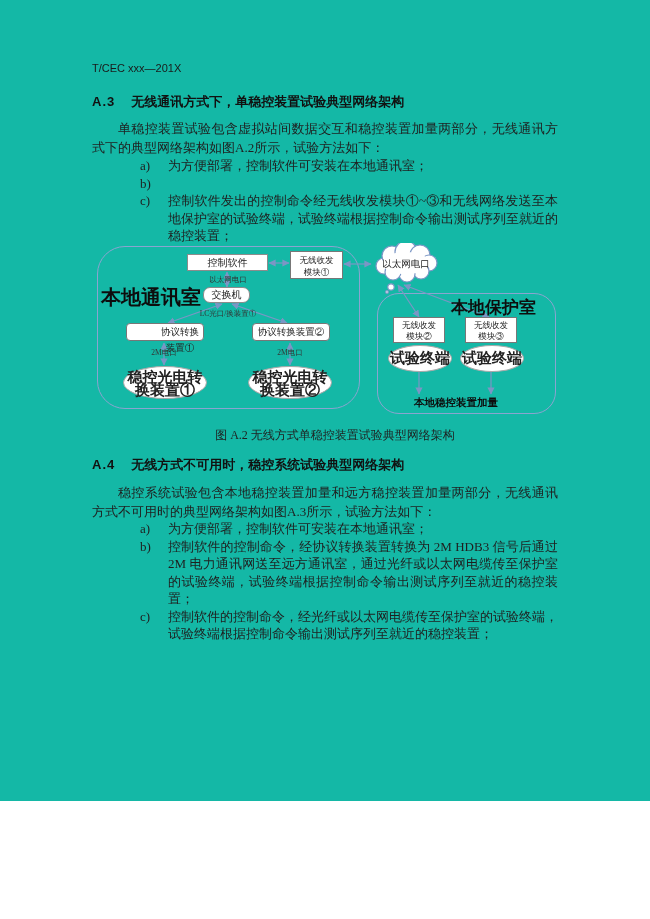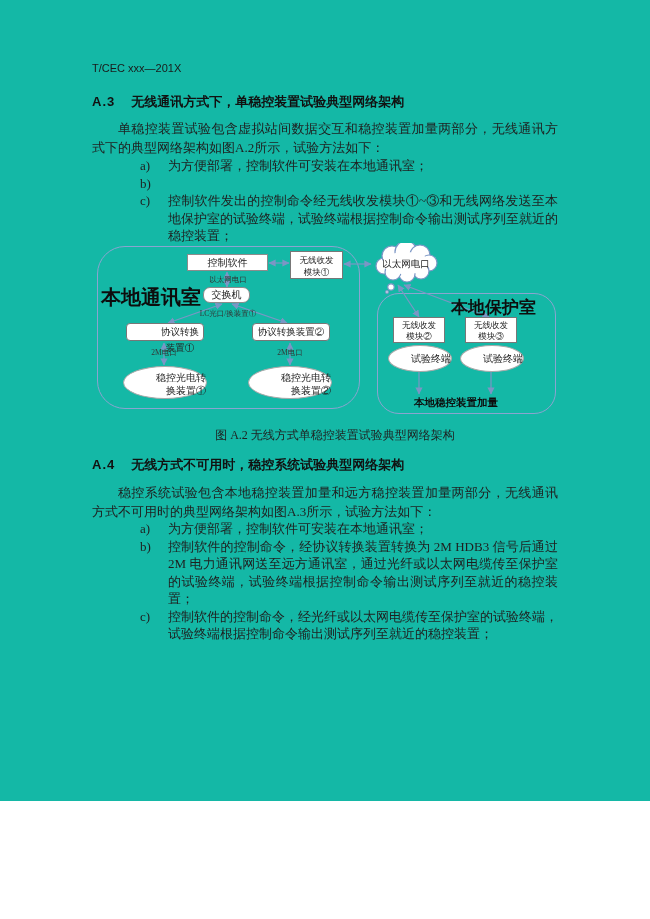--- a/index.html
+++ b/index.html
@@ -54,21 +54,21 @@
   .dbox--ctrl   { left:187px; top:254px; width:81px; height:17px; line-height:15px; font-size:10px; }
   .dbox--switch { left:203px; top:287px; width:47px; height:16px; line-height:14px; font-size:10px; border-radius:7px; }
   .dbox--round  { border:1.2px solid #777; border-radius:0; }
   .dbox--wm1 { left:290px; top:251px; width:53px; height:28px; font-size:8.5px; line-height:12px; padding-top:2px; }
   .dbox--pc1 { left:126px; top:323px; width:78px; height:18px; line-height:16px; border-radius:4px;padding-left:30px; }
   .dbox--pc2 { left:252px; top:323px; width:78px; height:18px; line-height:16px; border-radius:4px; }
   .dbox--wm2 { left:393px; top:317px; width:52px; height:26px; font-size:8.5px; line-height:11px; padding-top:2px; }
   .dbox--wm3 { left:465px; top:317px; width:52px; height:26px; font-size:8.5px; line-height:11px; padding-top:2px; }
   .ellipse {
     position:absolute; background:#ffffff; border:1px solid #a9a9a9; border-radius:50%;
-    font-size:10px; color:#222; text-align:right; box-sizing:border-box;
+    font-size:15px; color:#222; text-align:center; box-sizing:border-box;font-weight:bold;
   }
   .ellipse--oe1 { left:123px; top:366px; width:84px; height:33px; line-height:13px; padding-top:4px; }
   .ellipse--oe2 { left:248px; top:366px; width:84px; height:33px; line-height:13px; padding-top:4px; }
   .ellipse--tt1 { left:388px; top:345px; width:64px; height:27px; line-height:25px; }
   .ellipse--tt2 { left:460px; top:345px; width:64px; height:27px; line-height:25px; }
   .room-title {
     position:absolute; font-family:"Liberation Sans", sans-serif; font-weight:bold; color:#0d0d0d;
     white-space:nowrap;
   }
   .room-title--left  { left:101px; top:284px; font-size:20px; }

